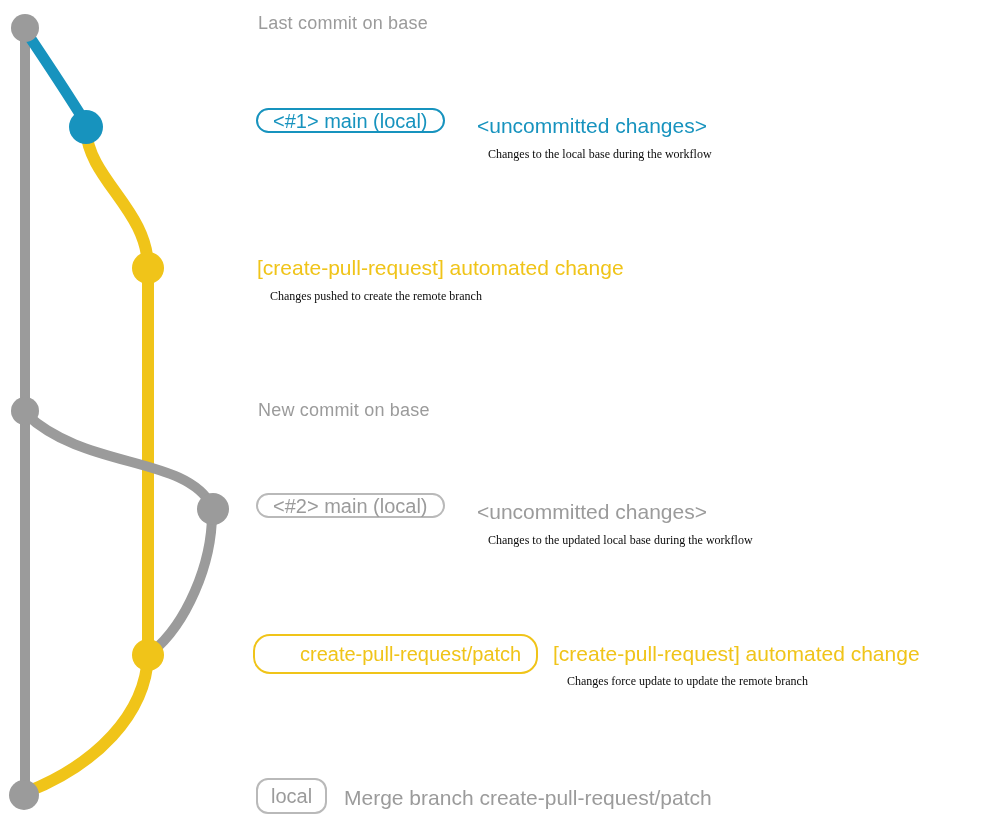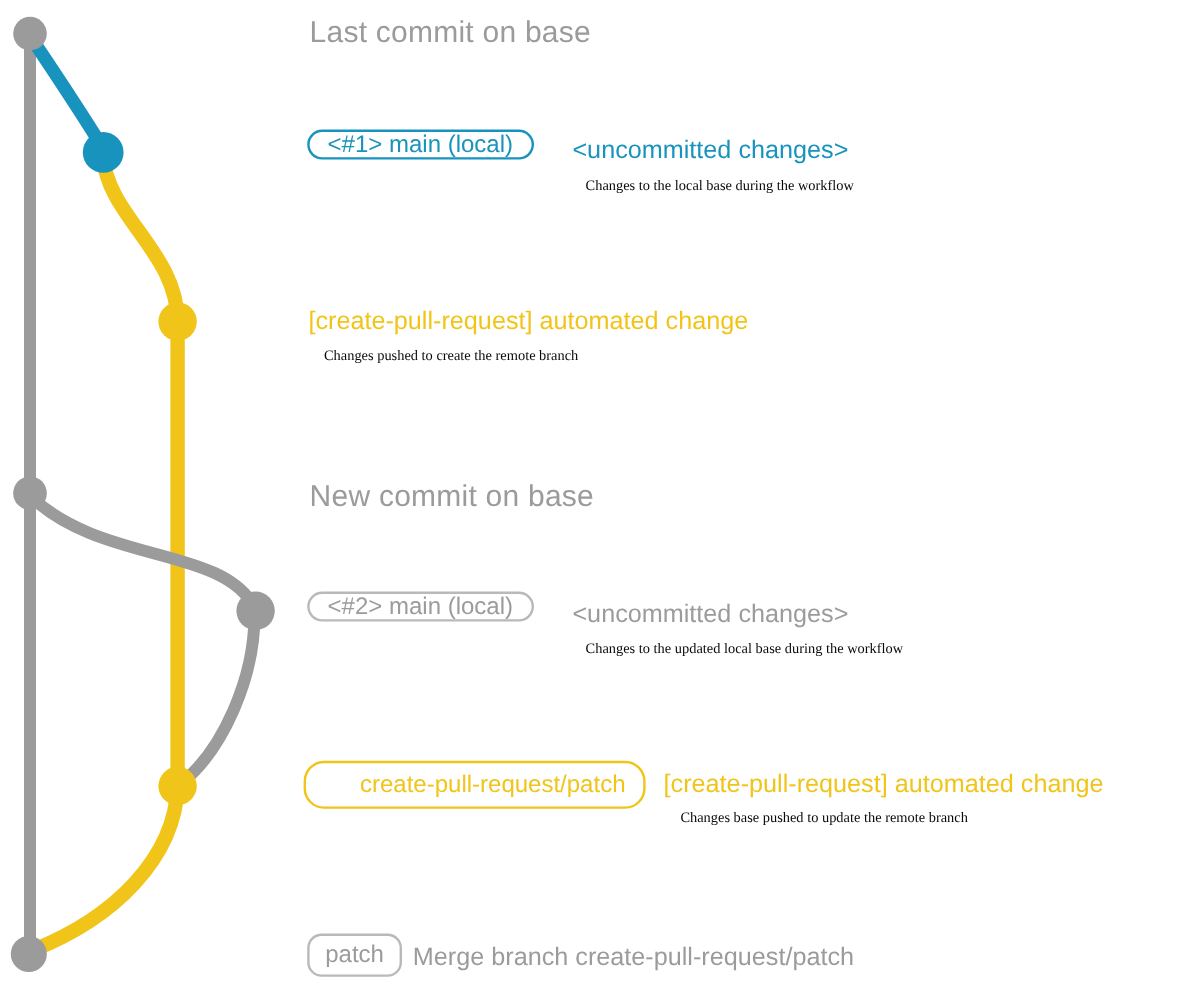--- a/index.html
+++ b/index.html
@@ -22,21 +22,21 @@
   .graph{position:absolute;left:0;top:0;}
   .graph path{fill:none;stroke-linecap:round;}
   .stroke-gray{stroke:var(--gray);}
   .stroke-blue{stroke:var(--blue);}
   .stroke-yellow{stroke:var(--yellow);}
   .fill-gray{fill:var(--gray);}
   .fill-blue{fill:var(--blue);}
   .fill-yellow{fill:var(--yellow);}
 
   .abs{position:absolute;white-space:nowrap;}
-  .h-label{font-size:25px;color:var(--gray);letter-spacing:.2px;}
+  .h-label{font-size:18px;color:var(--gray);letter-spacing:.2px;}
   .note-blue{font-size:21px;color:var(--blue);}
   .note-gray{font-size:21px;color:var(--gray);}
   .label-yellow{font-size:21px;color:var(--yellow);}
   .desc{font-family:"Liberation Serif",serif;font-size:12px;color:var(--ink);}
 
   .badge{
     display:inline-flex;align-items:center;justify-content:center;
     height:25px;padding:0 15px;
     border:2px solid;border-radius:17px;
     font-size:20px;line-height:1;
@@ -83,18 +83,18 @@
 
   <div class="abs label-yellow" style="left:257px;top:256px;">[create-pull-request] automated change</div>
   <div class="abs desc" style="left:270px;top:289px;">Changes pushed to create the remote branch</div>
 
   <div class="abs badge badge-gray" style="left:256px;top:493px;">&lt;#2&gt; main (local)</div>
   <div class="abs note-gray" style="left:477px;top:500px;">&lt;uncommitted changes&gt;</div>
   <div class="abs desc" style="left:488px;top:533px;">Changes to the updated local base during the workflow</div>
 
   <div class="abs badge badge-yellow" style="left:253px;top:634px;">create-pull-request/patch</div>
   <div class="abs label-yellow" style="left:553px;top:642px;">[create-pull-request] automated change</div>
-  <div class="abs desc" style="left:567px;top:674px;">Changes base pushed to update the remote branch</div>
+  <div class="abs desc" style="left:567px;top:674px;">Changes force update to update the remote branch</div>
 
-  <div class="abs badge badge-gray badge-main" style="left:256px;top:778px;">patch</div>
+  <div class="abs badge badge-gray badge-main" style="left:256px;top:778px;">local</div>
   <div class="abs note-gray" style="left:344px;top:786px;">Merge branch create-pull-request/patch</div>
 
 </div>
 
 </body></html>

